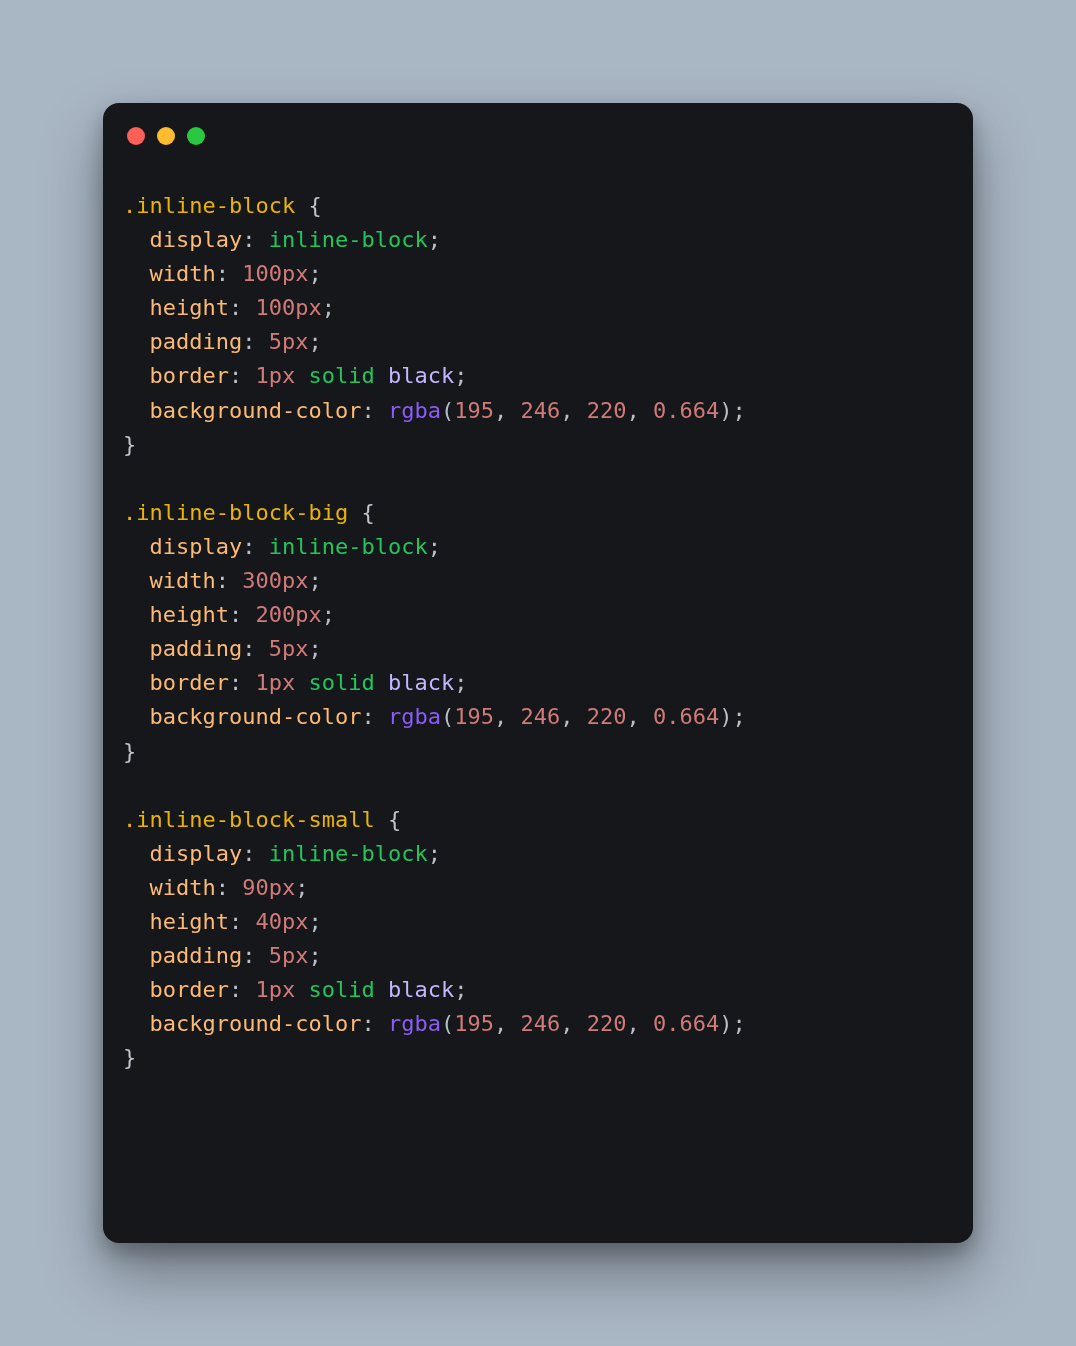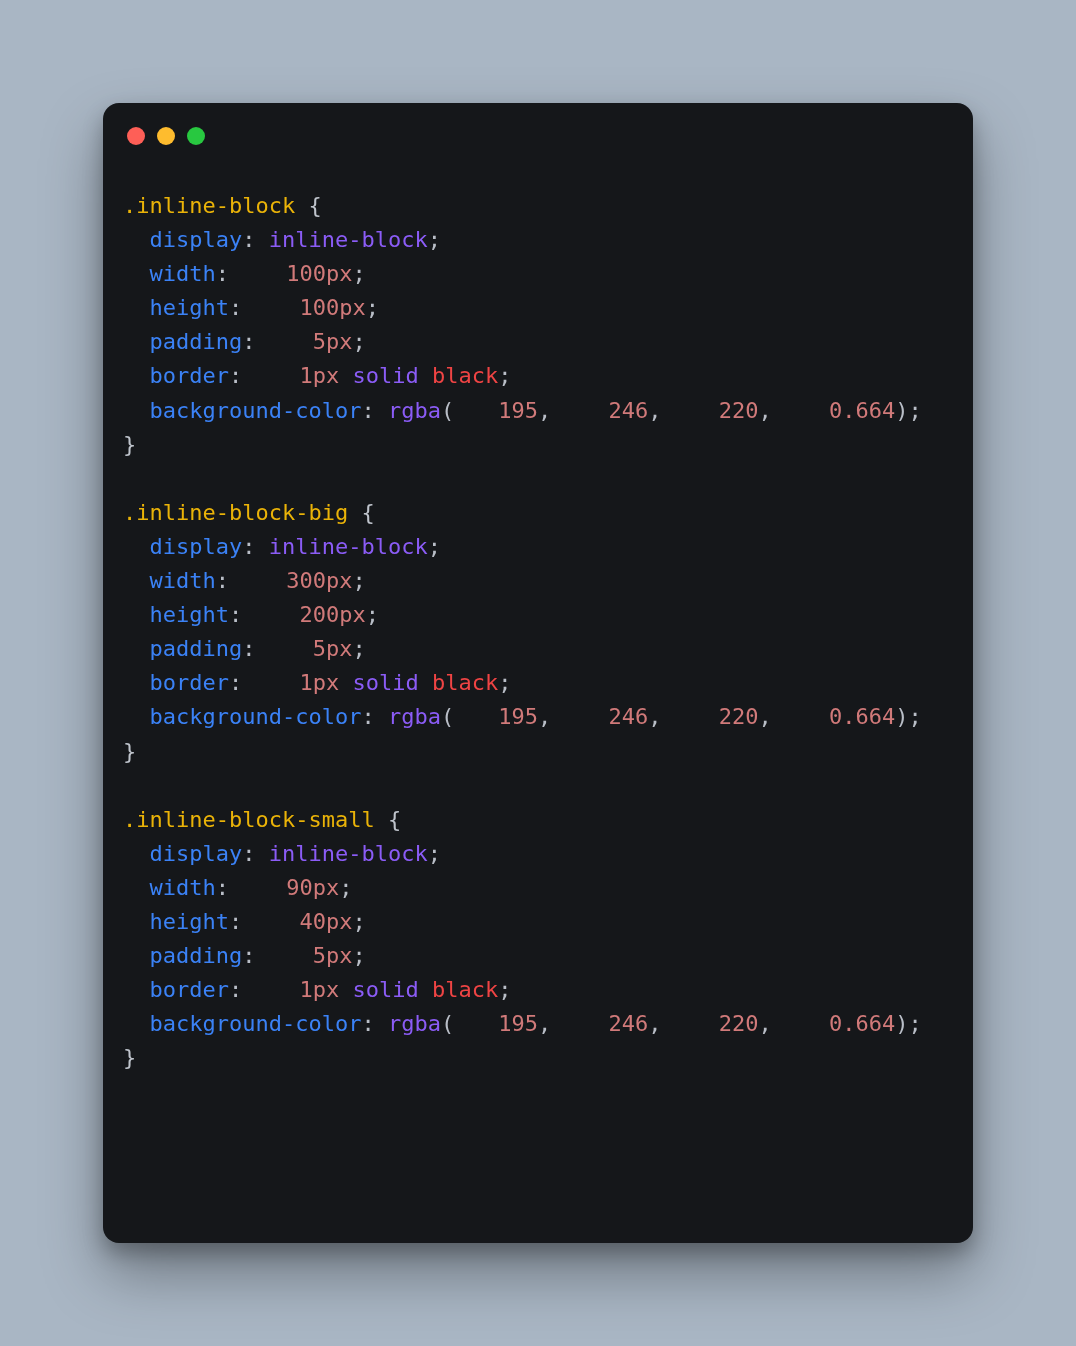--- a/index.html
+++ b/index.html
@@ -44,26 +44,26 @@
   .code-area {
     padding: 36px 20px 40px 20px;
     font-size: 22px;
     line-height: 1.55;
     white-space: pre;
     color: #c6c9cf;
   }
 
   .t-selector { color: #eab308; }   
   .t-brace    { color: #bfc4cc; }   
-  .t-prop     { color: #3b82f6; }   
+  .t-prop     { color: #fdba74; }   
   .t-punc     { color: #b9bec7; }   
-  .t-valkw    { color: #8b5cf6; }   
-  .t-num      { color: #d17a7a; margin-left: 44px; }   
+  .t-valkw    { color: #22c55e; }   
+  .t-num      { color: #d17a7a; }   
   .t-func     { color: #8b5cf6; }   
-  .t-ident    { color: #ef4444; }   
+  .t-ident    { color: #c4b5fd; }   
 </style>
 </head>
 <body>
 
 <div class="stage">
   <div class="window">
     <div class="titlebar">
       <span class="traffic-light red"></span>
       <span class="traffic-light yellow"></span>
       <span class="traffic-light green"></span>

